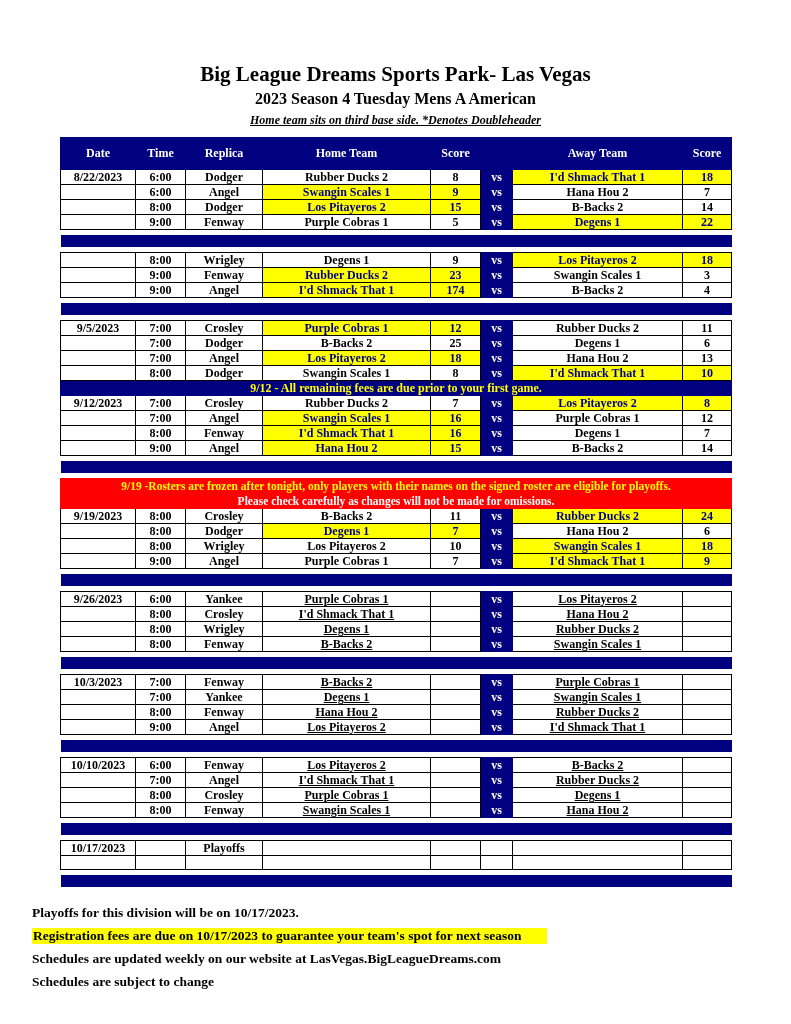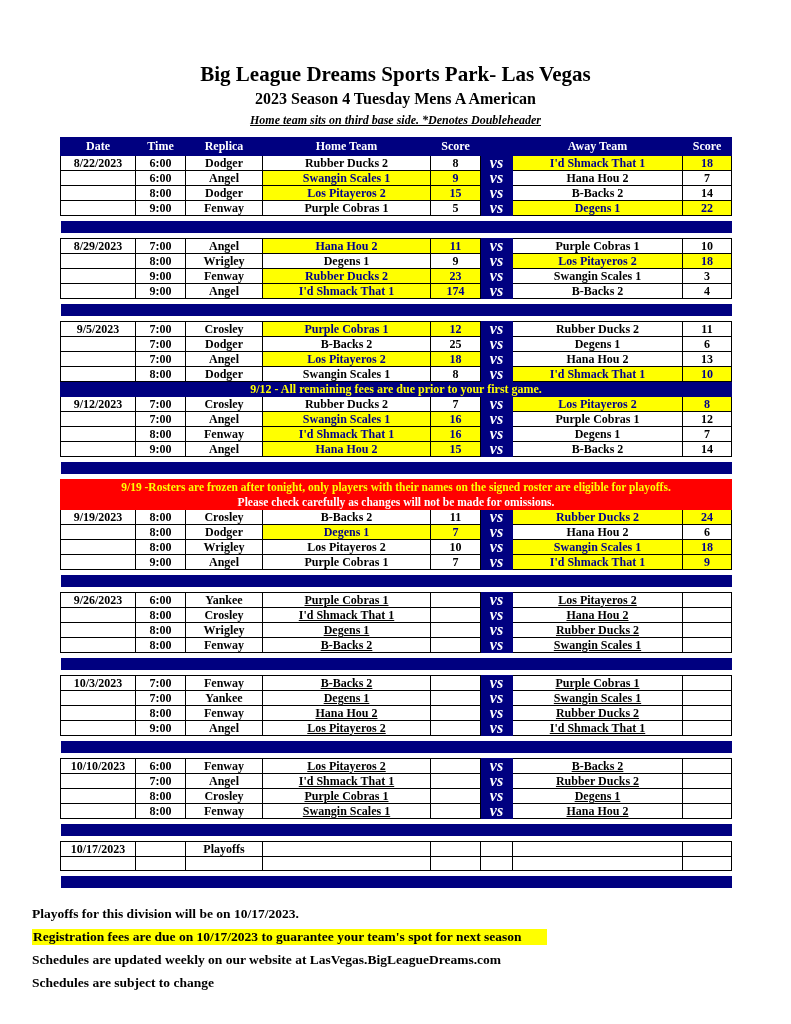--- a/index.html
+++ b/index.html
@@ -10,30 +10,30 @@
     padding-top: 62px; background: #fff; border-radius: 14px;
   }
   .title    { font-size: 21px; font-weight: bold; text-align: center; color: #000; }
   .subtitle { font-size: 16px; font-weight: bold; text-align: center; margin-top: 3px; color: #000; }
   .note     { font-size: 12px; font-weight: bold; font-style: italic; text-decoration: underline;
               text-align: center; margin-top: 5px; color: #000; }
 
   table.sched { border-collapse: collapse; table-layout: fixed; width: 671px; margin: 9px 0 0 60px; }
   .sched th {
     background: var(--navy); color: #fff; font-size: 12px; font-weight: bold;
-    height: 15px; line-height: 15px; padding: 1px; border: 1px solid var(--navy);
+    height: 15px; line-height: 15px; padding: 8px; border: 1px solid var(--navy);
     white-space: nowrap; overflow: hidden;
   }
   .sched td {
     font-size: 12px; font-weight: bold; color: #000; text-align: center;
     height: 14px; line-height: 14px; padding: 0 2px; white-space: nowrap; overflow: hidden;
   }
   td.bordered { border: 1px solid #000; background: #fff; }
   td.c-vs {
-    background: var(--navy); color: #fff; font-style: italic; font-size: 16px;
+    background: var(--navy); color: #fff; font-size: 12px;
     border: 1px solid var(--navy);
   }
   td.hl { background: var(--yellow); color: var(--hltext); }
   td.ul { text-decoration: underline; }
 
   td.sep-cell { border: none; padding: 0; height: 22px; background: #fff; }
   .navy-bar { height: 12px; background: var(--navy); margin: 5px 0 5px; }
 
   td.notice-cell { background: var(--navy); color: var(--yellow); border: 1px solid var(--navy); font-size: 12px; }
   td.banner-cell { background: var(--red); border: 1px solid var(--red); font-size: 11.5px; }
@@ -115,30 +115,20 @@
           <td class="c-vs">vs</td>
           <td class="bordered hl">Degens 1</td>
           <td class="bordered hl">22</td>
         </tr>
         <tr>
           <td class="sep-cell" colspan="8">
             <div class="navy-bar"></div>
           </td>
         </tr>
         <tr>
-          <td class="bordered">8/29/2023</td>
-          <td class="bordered">7:00</td>
-          <td class="bordered">Angel</td>
-          <td class="bordered hl">Hana Hou 2</td>
-          <td class="bordered hl">11</td>
-          <td class="c-vs">vs</td>
-          <td class="bordered">Purple Cobras 1</td>
-          <td class="bordered">10</td>
-        </tr>
-        <tr>
           <td class="bordered"></td>
           <td class="bordered">8:00</td>
           <td class="bordered">Wrigley</td>
           <td class="bordered">Degens 1</td>
           <td class="bordered">9</td>
           <td class="c-vs">vs</td>
           <td class="bordered hl">Los Pitayeros 2</td>
           <td class="bordered hl">18</td>
         </tr>
         <tr>

